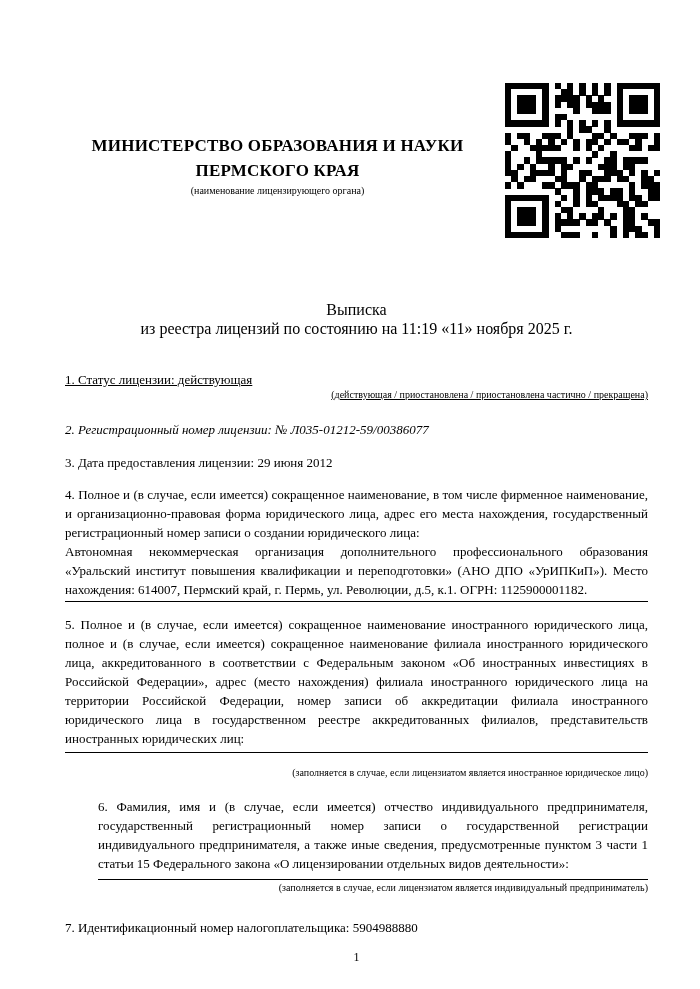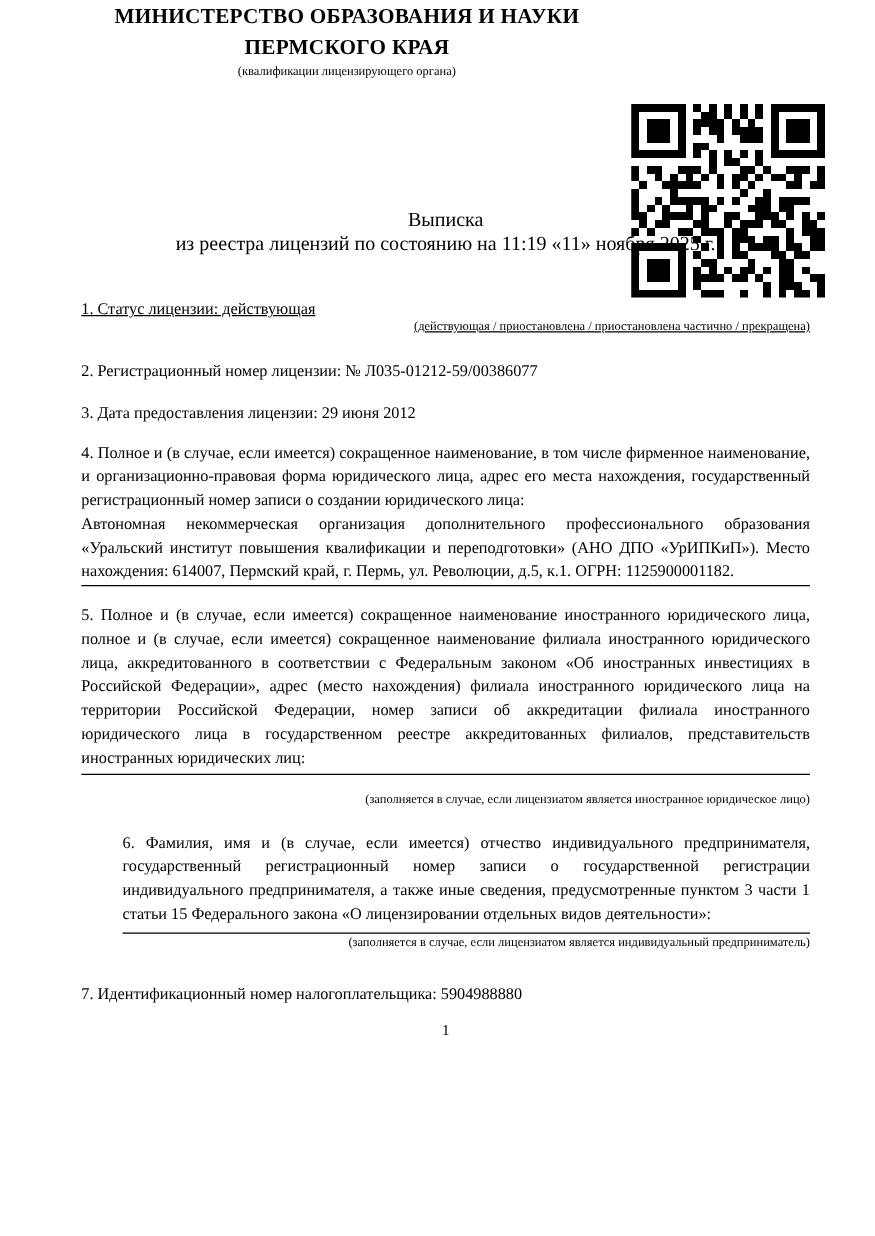--- a/index.html
+++ b/index.html
@@ -7,33 +7,33 @@
   body {
     width:700px; height:989px; position:relative; overflow:hidden;
     font-family:"Liberation Serif", "DejaVu Serif", serif;
     color:#000;
   }
   .page { position:absolute; inset:0; padding:0 52px 0 65px; }
 
   .qr { position:absolute; left:505px; top:83px; width:155px; height:155px; }
   .qr svg { width:100%; height:100%; fill:#000; shape-rendering:crispEdges; }
 
-  .org-header { width:425px; text-align:center; }
+  .org-header { margin-top:133px; width:425px; text-align:center; }
   .org-name { font-weight:bold; font-size:17px; line-height:25px; letter-spacing:0.2px; }
   .org-caption { font-size:10px; line-height:12px; margin-top:2px; }
 
   .doc-title { text-align:center; font-size:16px; line-height:19px; margin-top:103px; }
 
   p.body { font-size:13px; line-height:19px; text-align:justify; }
   .caption { font-size:10px; line-height:12px; text-align:right; }
   .rule { border-bottom:1.8px solid #000; }
 
   .item1 { margin-top:32px;text-decoration:underline; }
   .item1 .caption { margin-top:0; }
-  .item2 { margin-top:19px; }
+  .item2 { margin-top:19px;font-style:italic; }
   .item3 { margin-top:14px; }
   .item4 { margin-top:13px; }
   .item4 .rule { margin-top:2px; }
   .item4 .caption { margin-top:2px; }
   .item5 { margin-top:13px; }
   .item5 .rule { margin-top:4px; }
   .item5 .caption { margin-top:14px; }
   .item6 { margin-top:18px;margin-left:33px; }
   .item6 .rule { margin-top:6px; }
   .item6 .caption { margin-top:2px; }
@@ -366,21 +366,21 @@
         <rect x="136.4" y="148.8" width="6.3500000000000005" height="6.3500000000000005"></rect>
         <rect x="148.8" y="148.8" width="6.3500000000000005" height="6.3500000000000005"></rect>
       </svg>
   </div>
 
   <div class="org-header">
     <div class="org-name">
       <span>МИНИСТЕРСТВО ОБРАЗОВАНИЯ И НАУКИ</span><br>
       <span>ПЕРМСКОГО КРАЯ</span>
     </div>
-    <div class="org-caption">(квалификации лицензирующего органа)</div>
+    <div class="org-caption">(наименование лицензирующего органа)</div>
   </div>
 
   <div class="doc-title">
     <div>Выписка</div>
     <div>из реестра лицензий по состоянию на 11:19 «11» ноября 2025 г.</div>
   </div>
 
   <div class="item item1">
     <p class="body">1. Статус лицензии: действующая</p>
     <div class="caption">(действующая / приостановлена / приостановлена частично / прекращена)</div>

